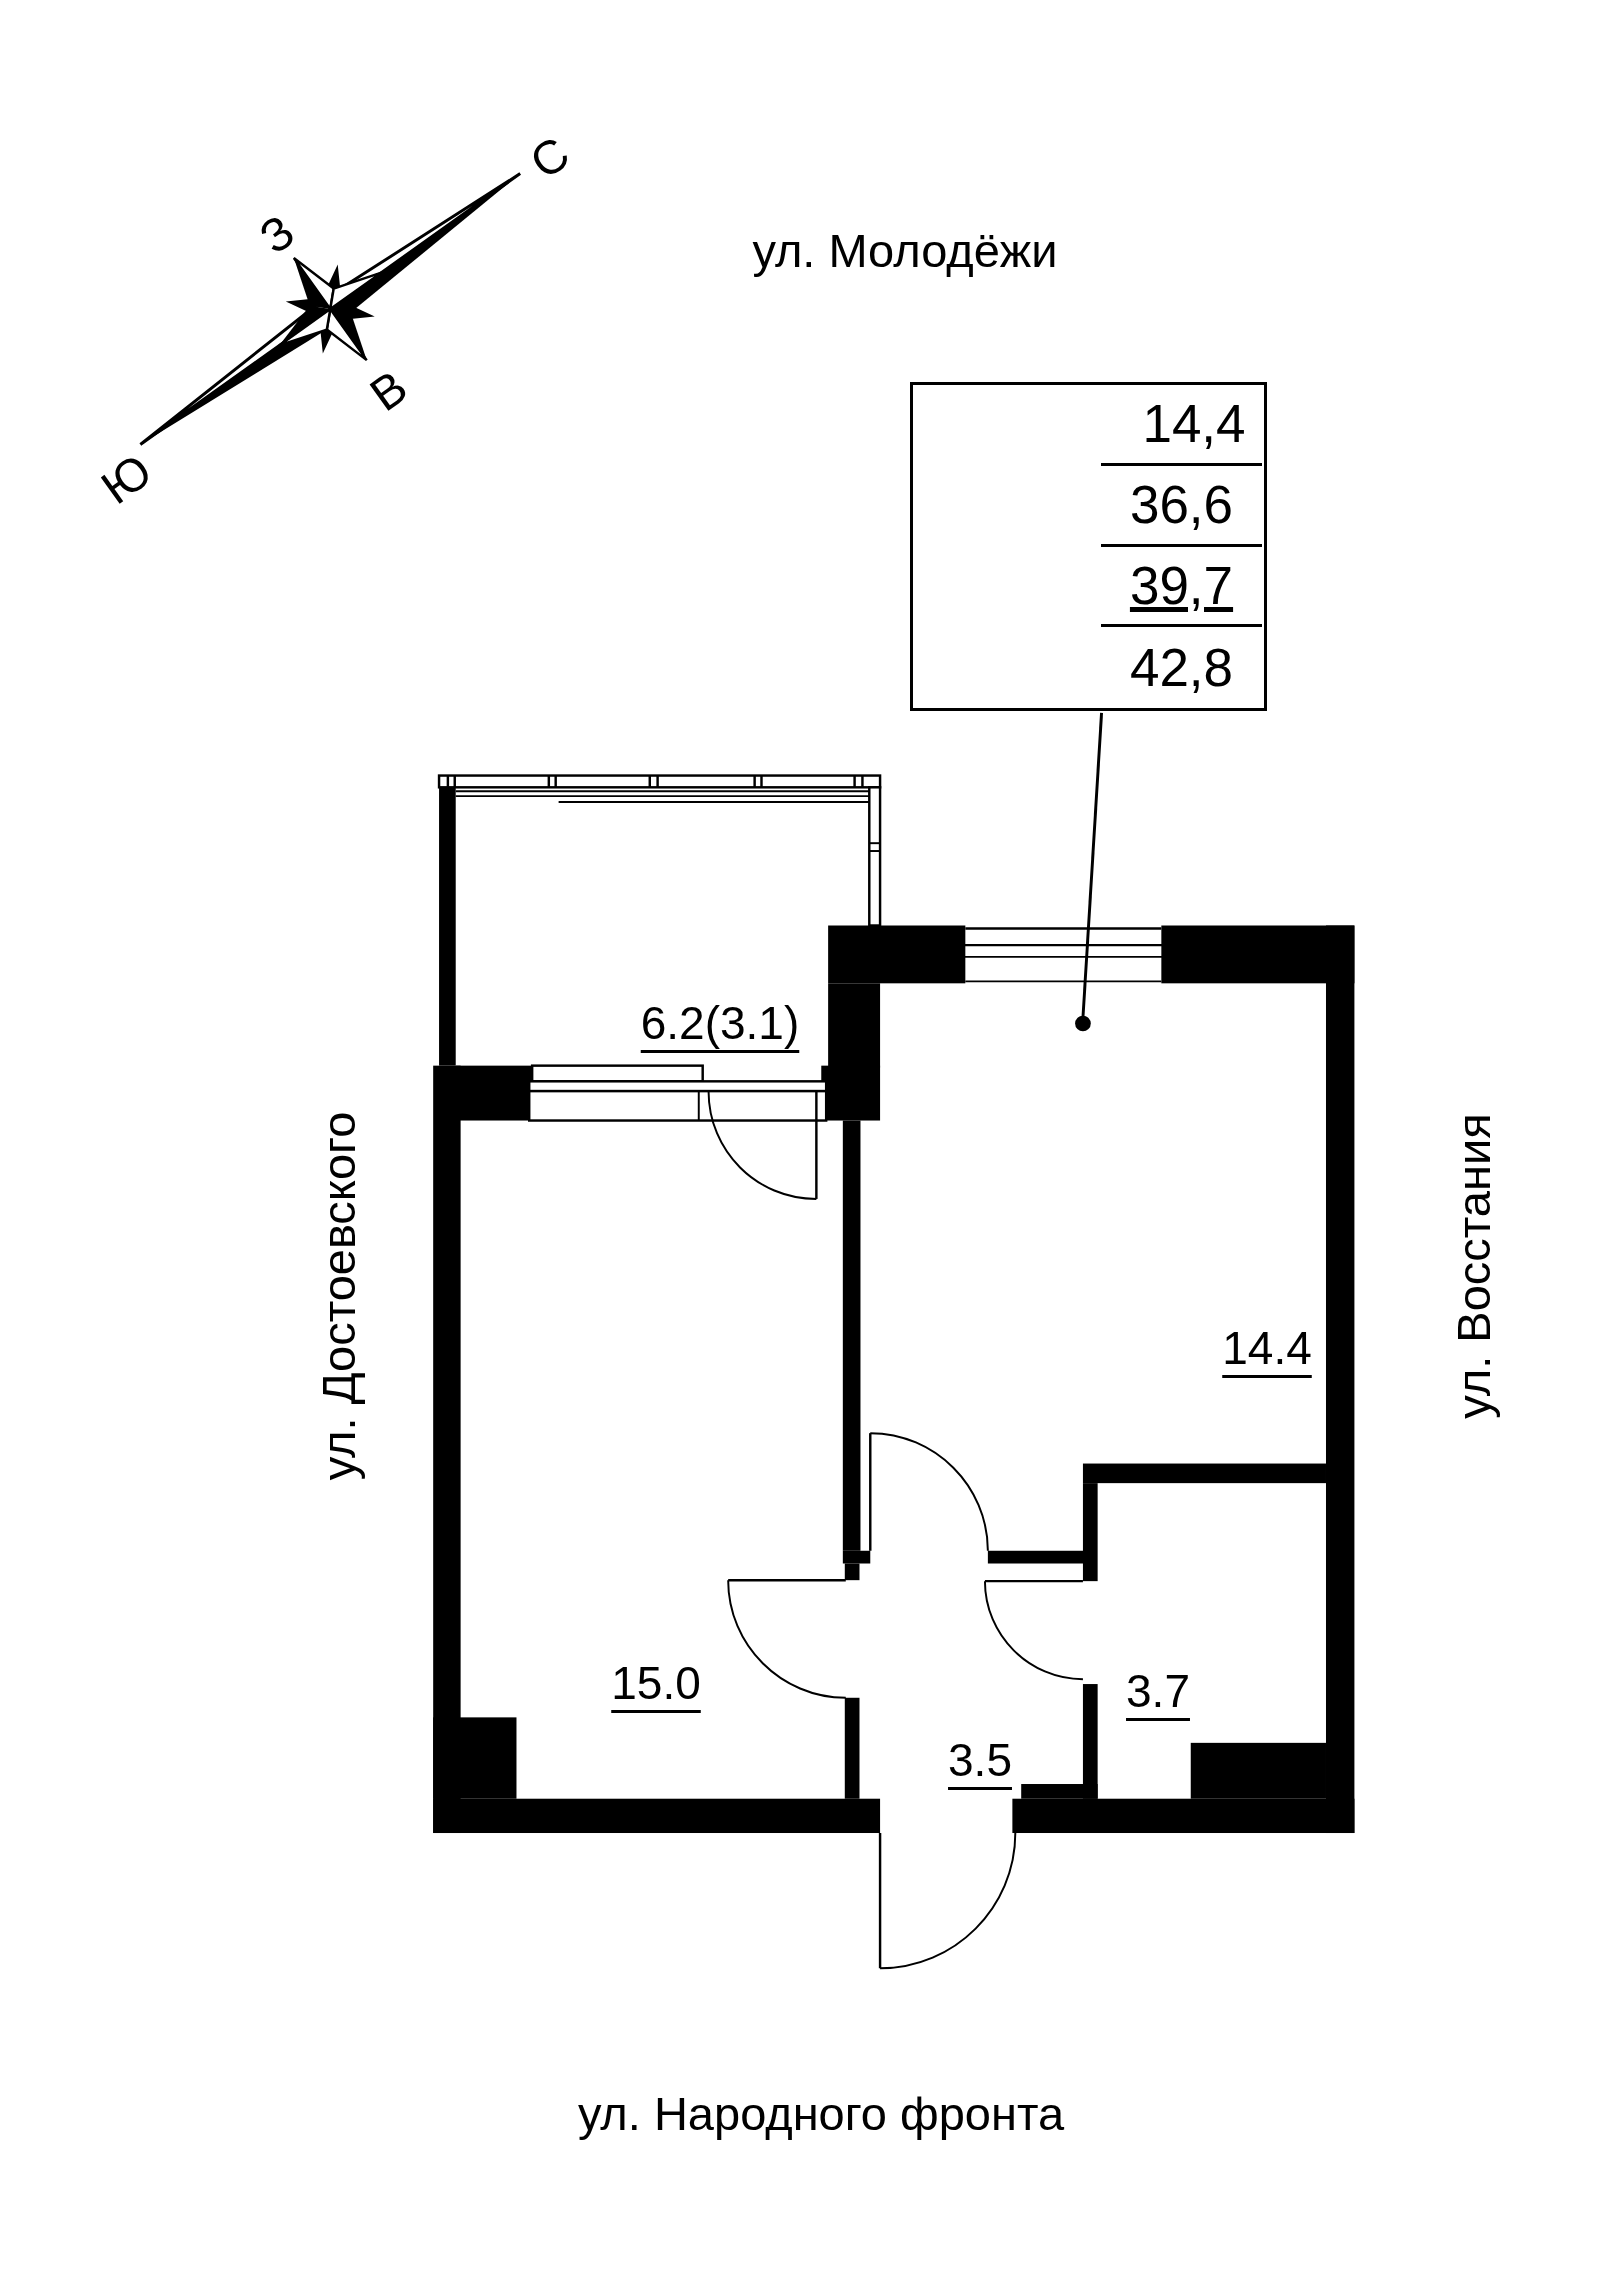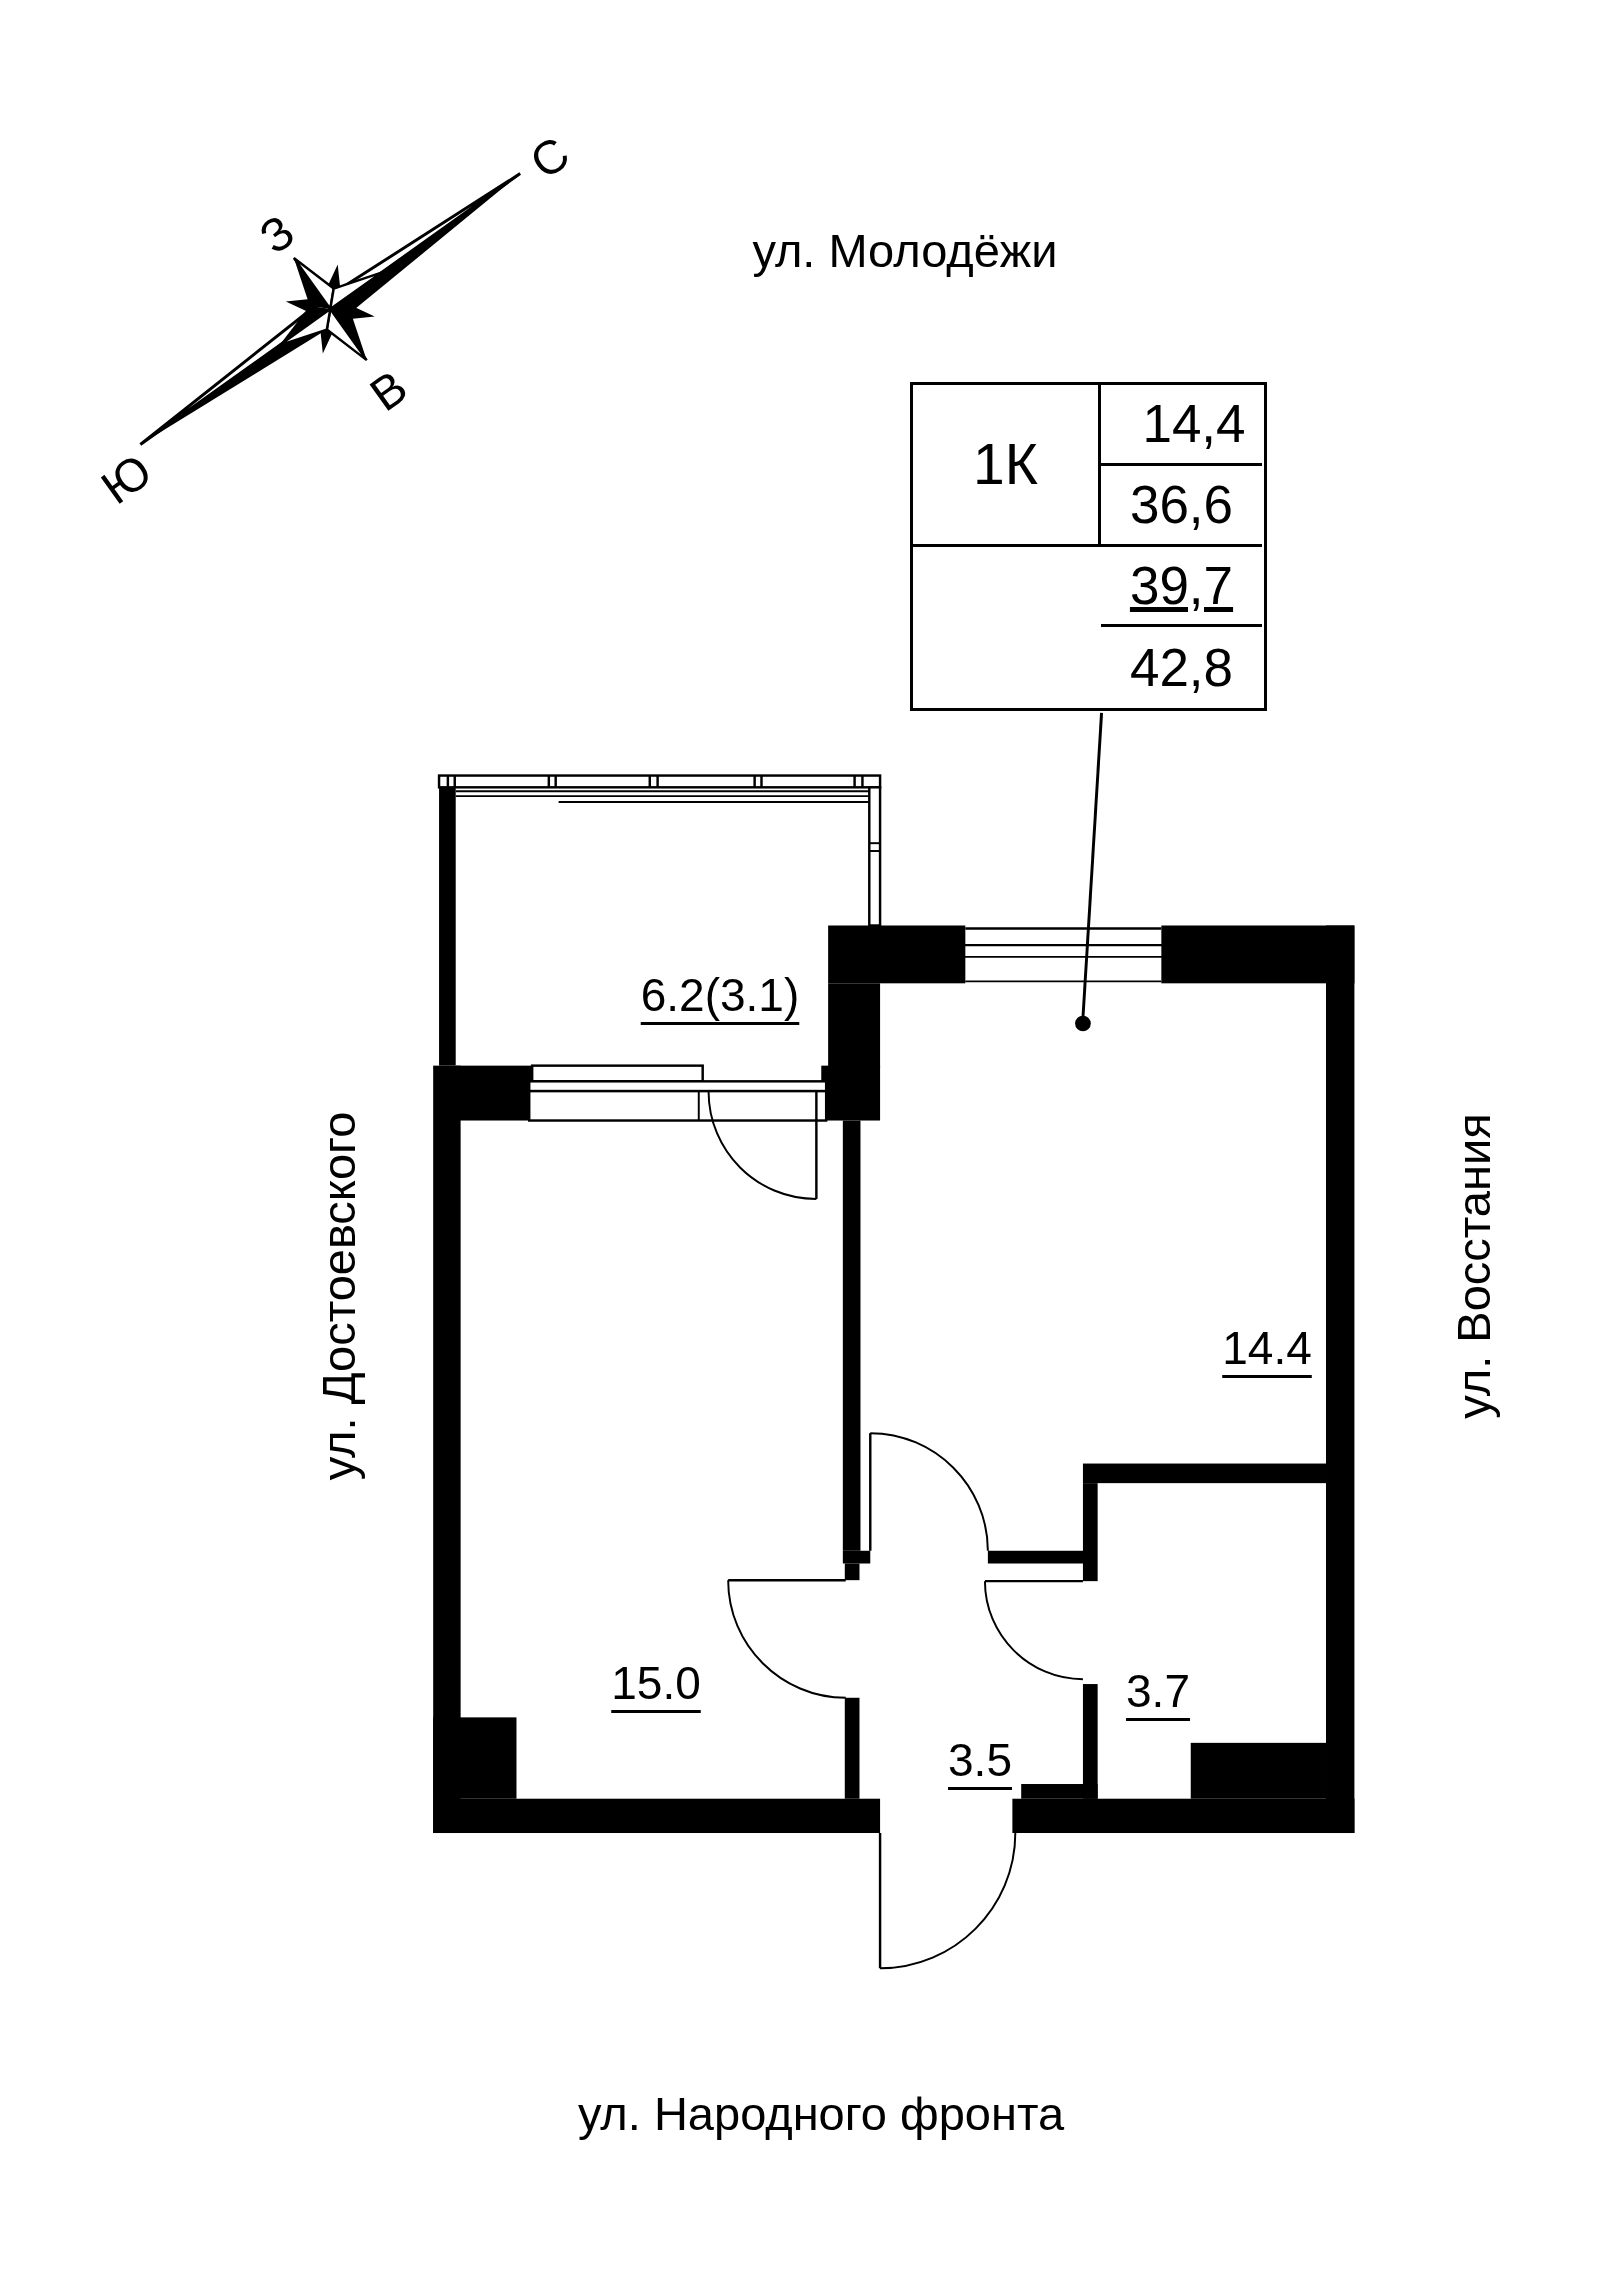--- a/index.html
+++ b/index.html
@@ -165,25 +165,24 @@
     </g>
   </g>
 </svg>
 
 <div class="street" style="left:905px;top:223px">ул. Молодёжи</div>
 <div class="street" style="left:821px;top:2086px">ул. Народного фронта</div>
 <div class="street vert" style="left:338px;top:1296px">ул. Достоевского</div>
 <div class="street vert" style="left:1473px;top:1266px">ул. Восстания</div>
 
 <div class="itbl">
-  <div class="c lt">1К</div>
   <div class="c r1 val">14,4</div>
   <div class="c r2 val">36,6</div>
   <div class="c r3 val">39,7</div>
   <div class="c r4 val">42,8</div>
 </div>
 
-<div class="room-label" style="left:720px;top:968px">6.2(3.1)</div>
+<div class="room-label" style="left:720px;top:996px">6.2(3.1)</div>
 <div class="room-label" style="left:1267px;top:1321px">14.4</div>
 <div class="room-label" style="left:656px;top:1656px">15.0</div>
 <div class="room-label" style="left:980px;top:1733px">3.5</div>
 <div class="room-label" style="left:1158px;top:1664px">3.7</div>
 
 
 </body></html>

